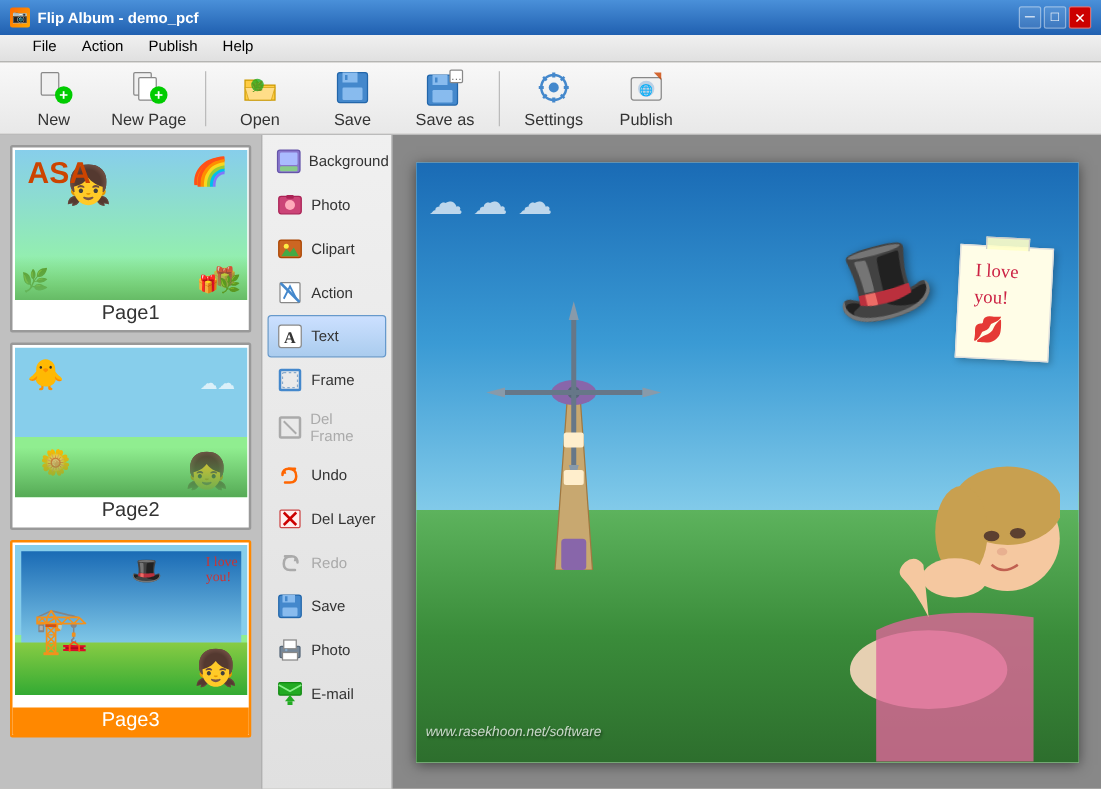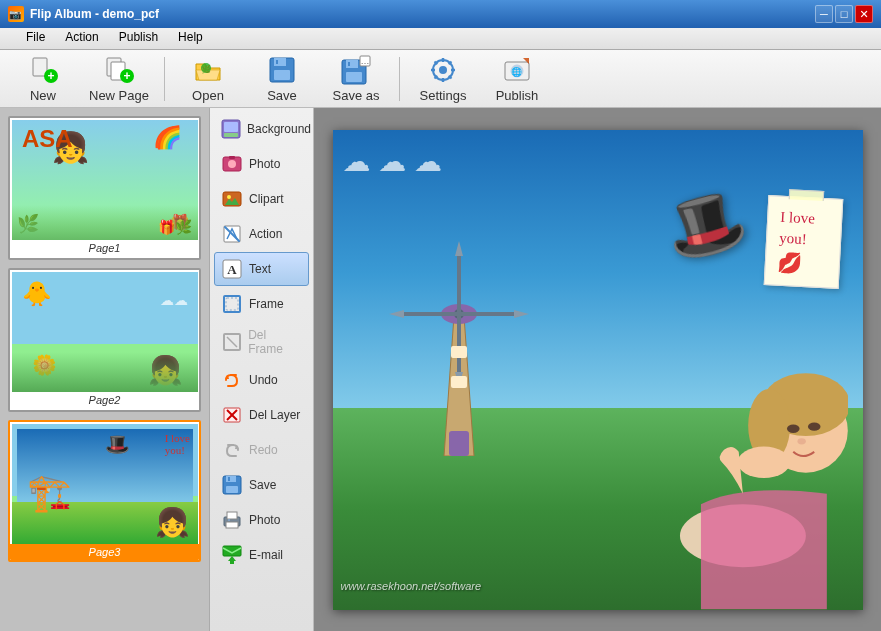--- a/index.html
+++ b/index.html
@@ -133,29 +133,28 @@
       display: flex;
       align-items: center;
       justify-content: center;
       font-size: 10px;
       color: #666;
       overflow: hidden;
       position: relative;
     }
     .page-thumb-label {
       text-align: center;
-      font-size: 11px;
+      font-size: 16px;
       padding: 2px 0;
       color: #333;
-      font-style: italic;
     }
     .page-thumb.active .page-thumb-label {
       background: #ff8800;
       color: white;
-      margin: 0 -2px -2px -2px;
+      margin: 10px -2px -2px -2px;
       padding: 2px 0;
       border-radius: 0 0 1px 1px;
     }
 
     
     .page1-bg {
       width: 100%; height: 100%;
       background: linear-gradient(to bottom, #87ceeb, #98fb98);
       position: relative;
       overflow: hidden;

